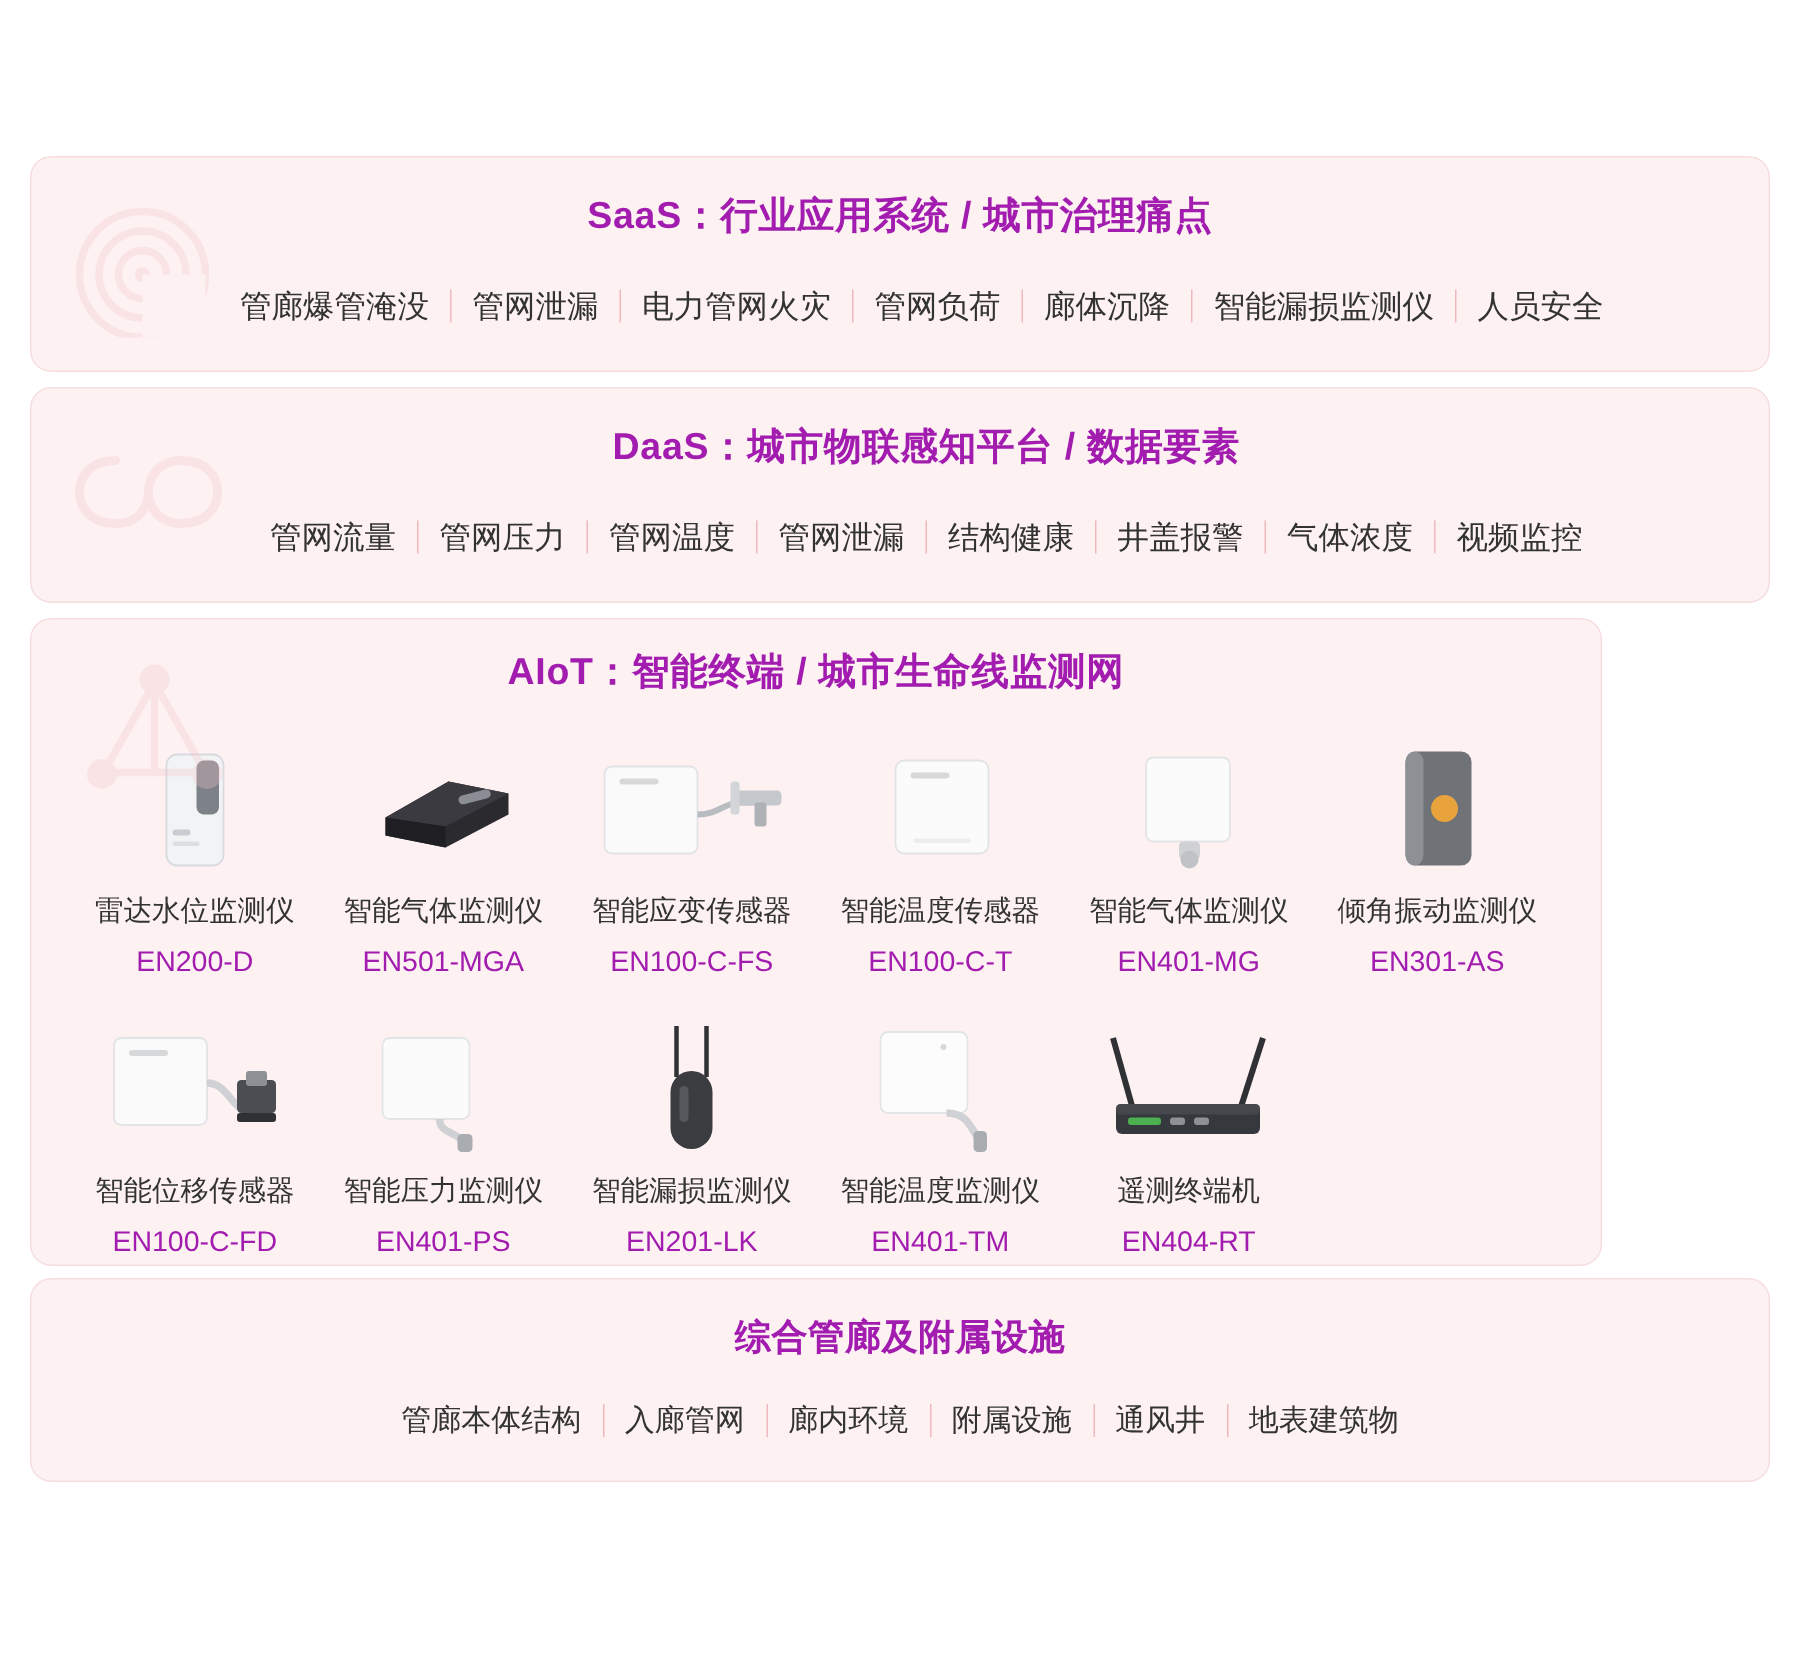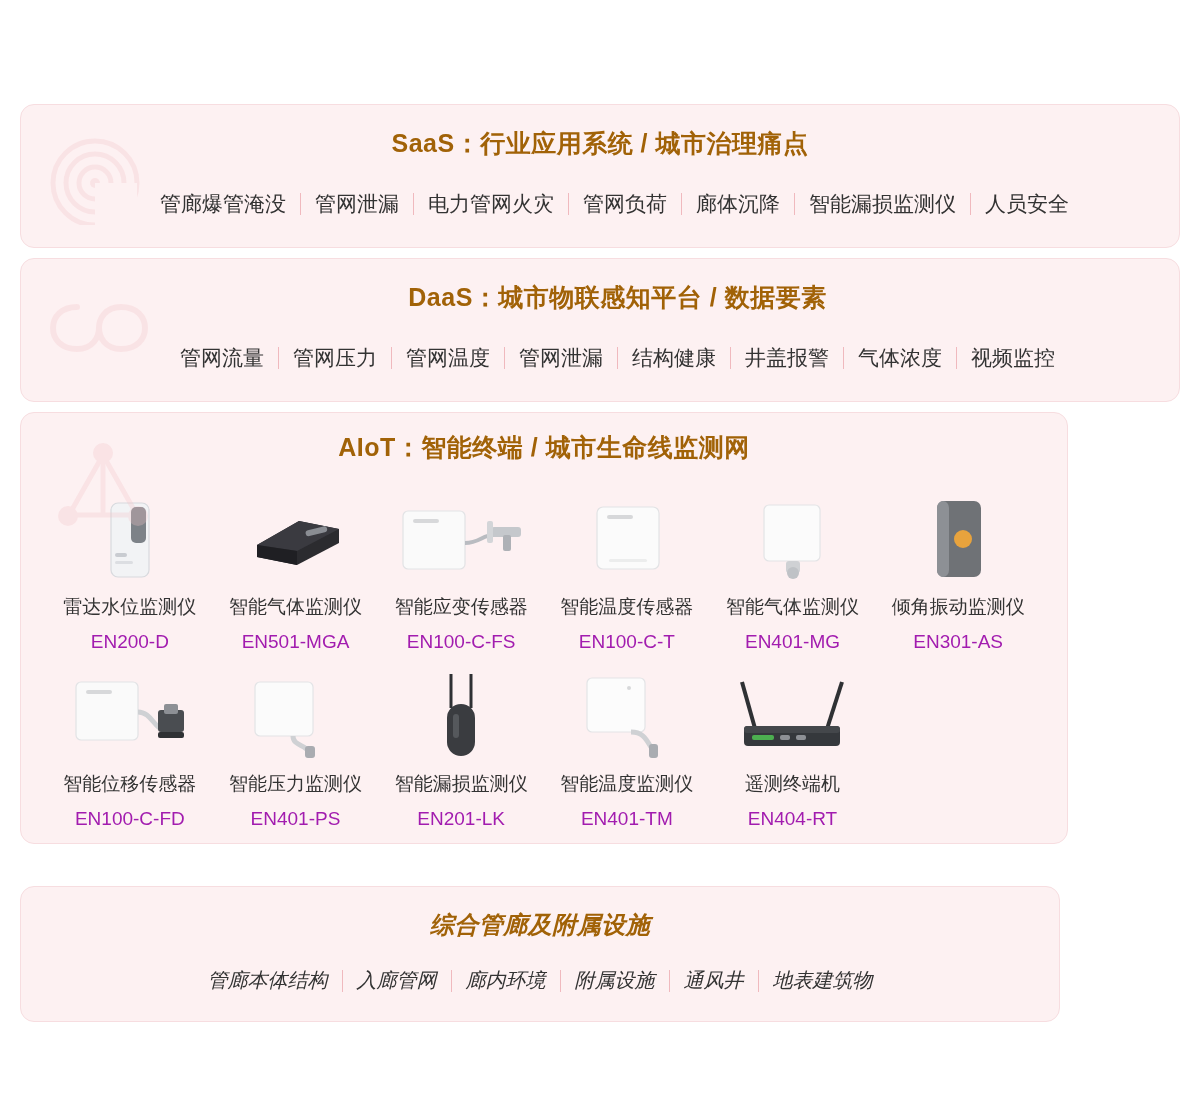--- a/index.html
+++ b/index.html
@@ -28,21 +28,21 @@
     border: 1px solid #f7dde0;
     border-radius: 14px;
     box-sizing: border-box;
     overflow: hidden;
   }
 
   .band-title {
     text-align: center;
     font-size: 25px;
     font-weight: bold;
-    color: #a16207;
+    color: #a21caf;
     letter-spacing: 0.5px;
   }
 
   .chip-row {
     display: flex;
     flex-wrap: nowrap;
     justify-content: center;
     align-items: center;
     font-size: 21px;
     color: #333;
@@ -72,29 +72,29 @@
   
   #daas-band { left: 20px; top: 258px; width: 1160px; height: 144px; padding-left: 35px; }
   #daas-band .band-title { margin-top: 22px; }
   #daas-band .chip-row { margin-top: 30px; }
 
   
   #aiot-band { left: 20px; top: 412px; width: 1048px; height: 432px; }
   #aiot-band .band-title { margin-top: 18px; }
 
   
-  #infra-band { left: 20px; top: 886px; width: 1040px; height: 136px; font-style: italic; }
+  #infra-band { left: 20px; top: 852px; width: 1160px; height: 136px; }
   #infra-band .band-title { margin-top: 22px; font-size: 24px;}
   #infra-band .chip-row { margin-top: 26px; font-size: 20px; }
 
   .device-grid {
     margin-top: 26px;
     display: grid;
     grid-template-columns: repeat(6, 1fr);
-    row-gap: 14px;
+    row-gap: 24px;
     padding: 0 26px;
   }
   .device {
     display: flex;
     flex-direction: column;
     align-items: center;
   }
   .device-img {
     height: 96px;
     width: 150px;

